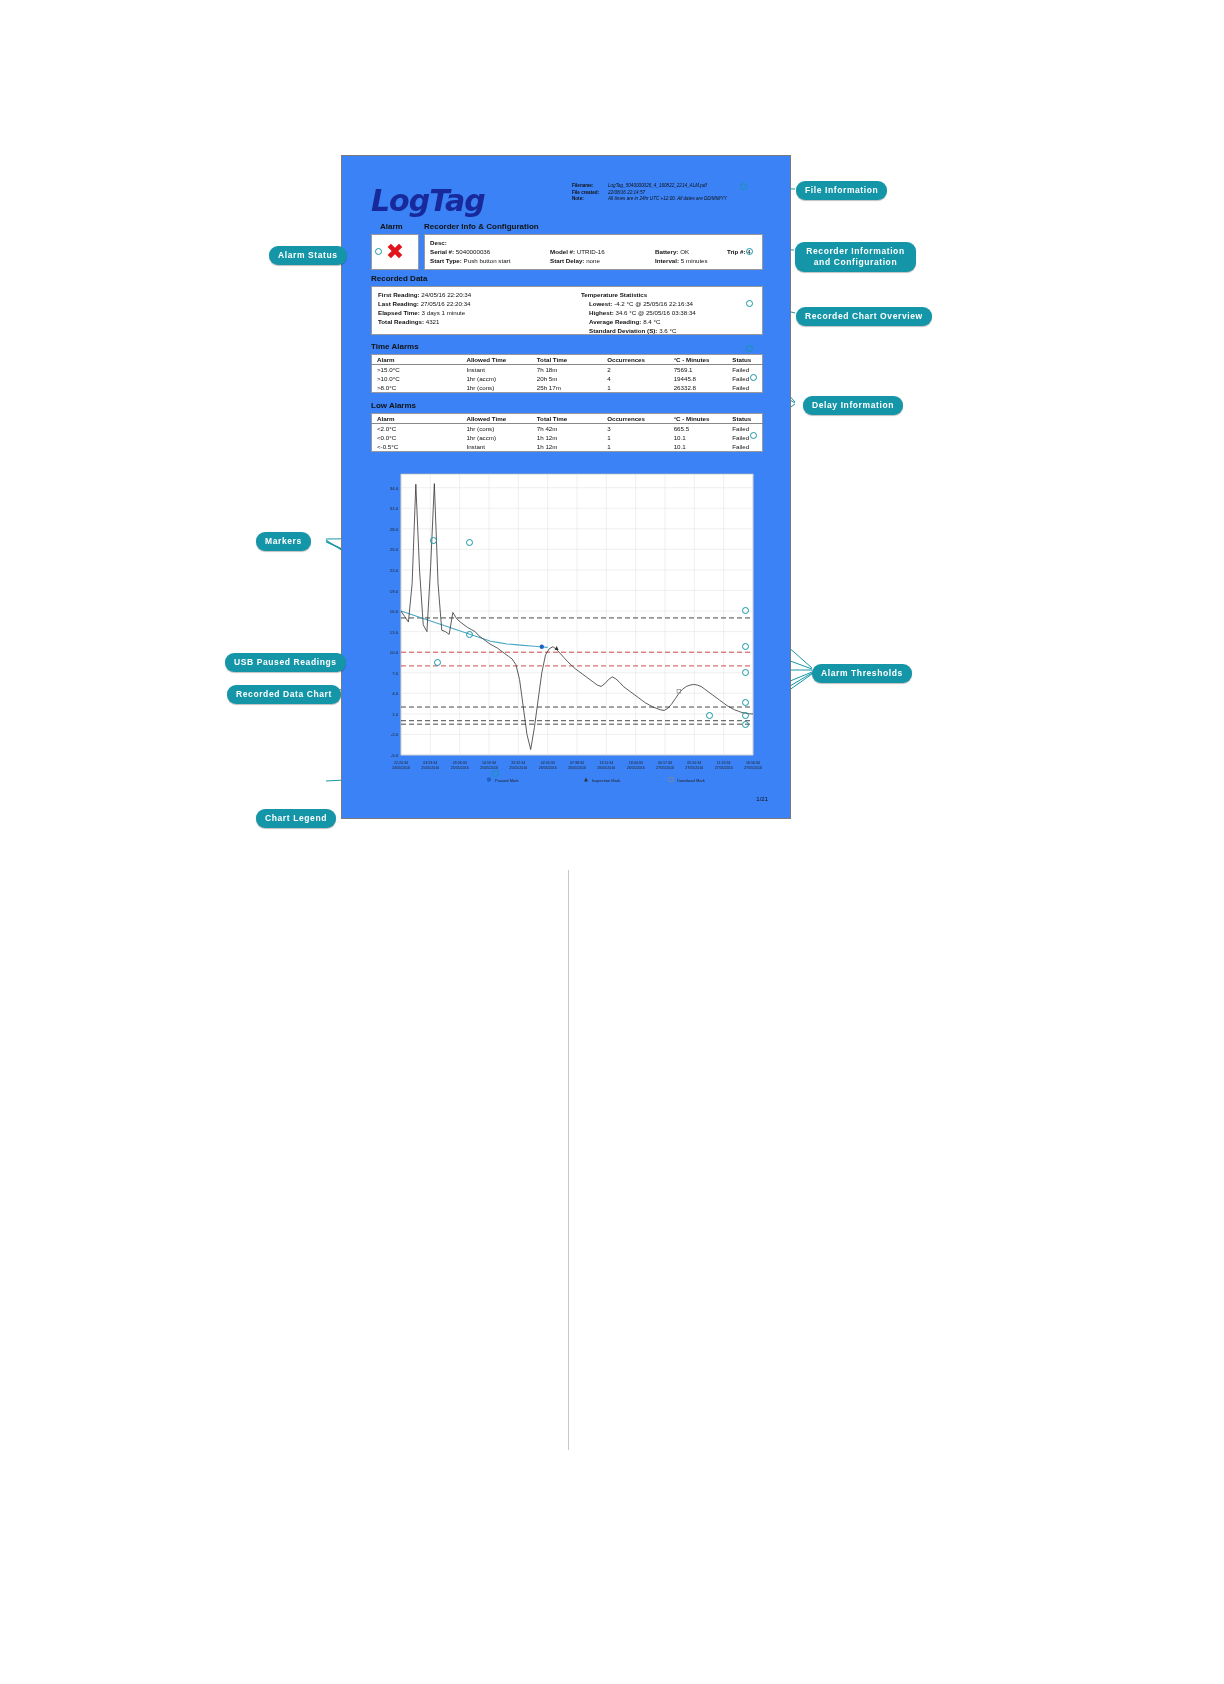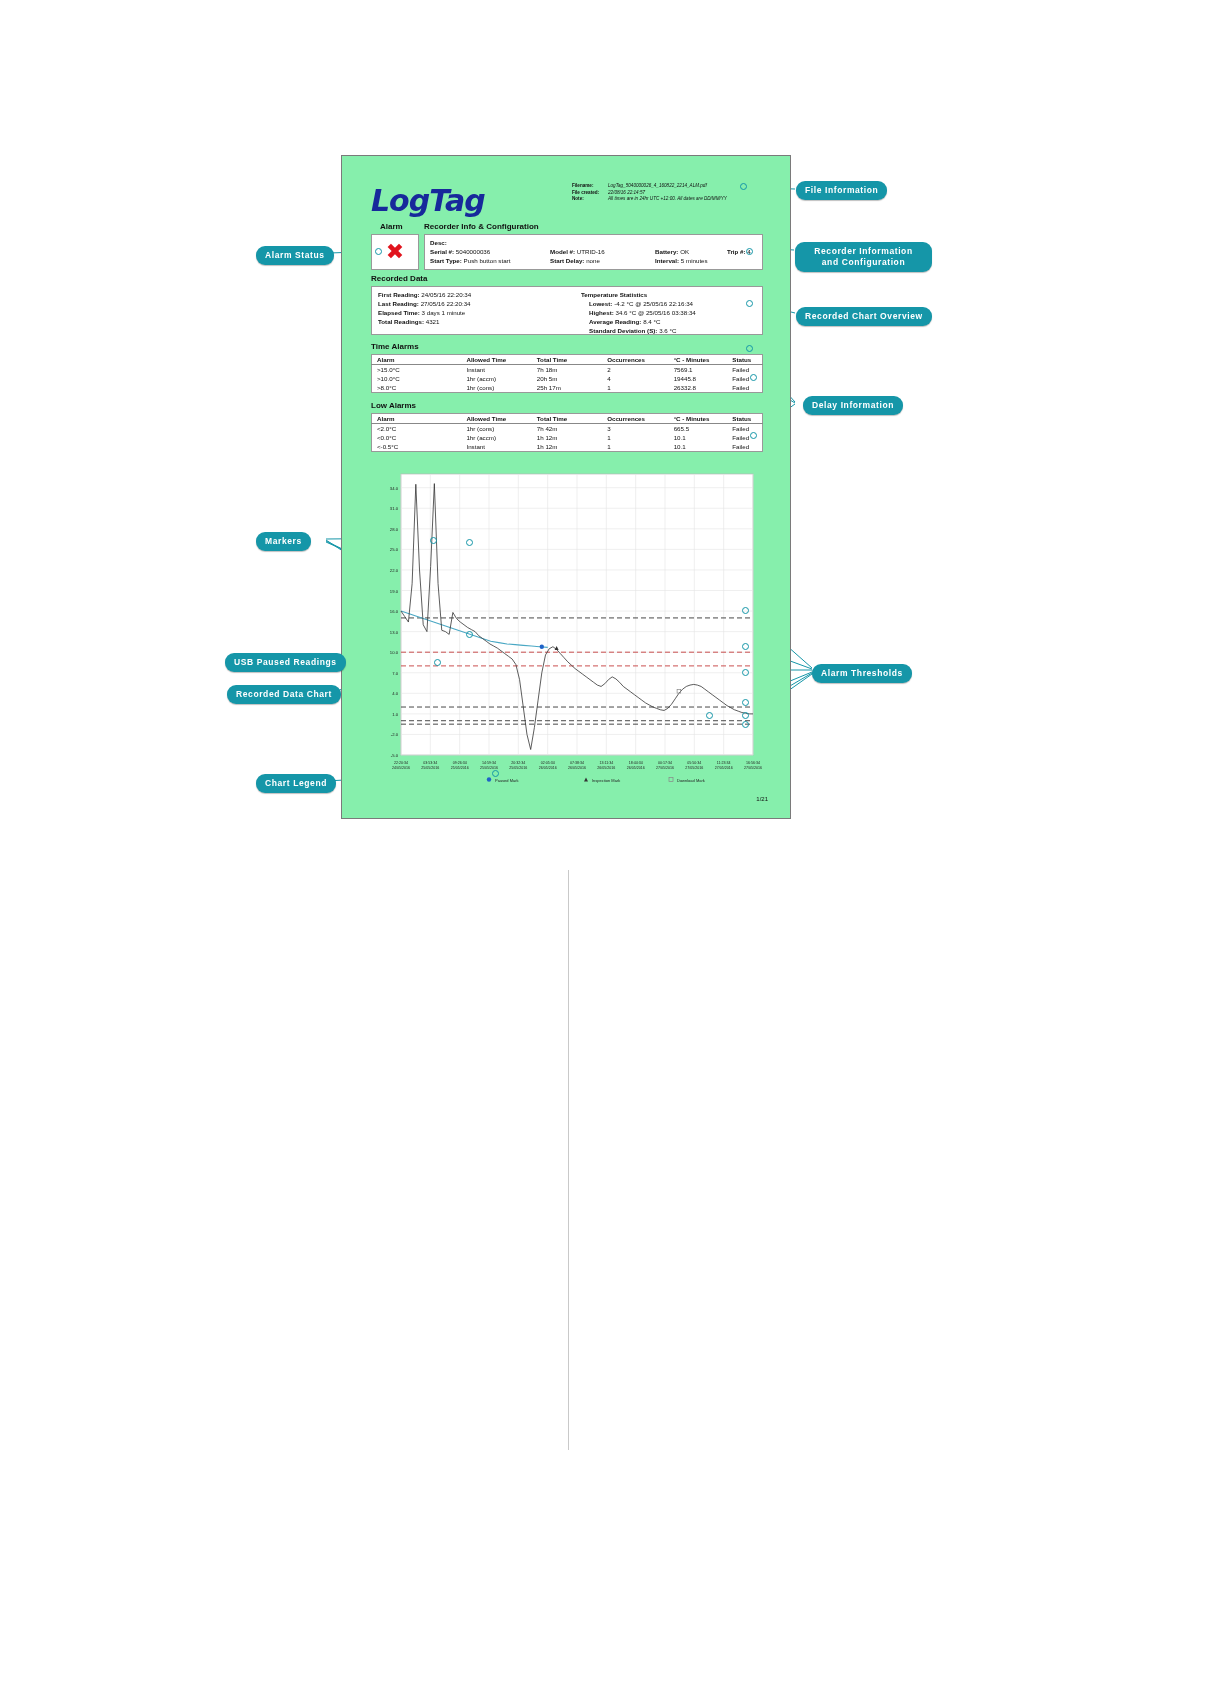--- a/index.html
+++ b/index.html
@@ -9,21 +9,21 @@
     background:#ffffff;
     font-family:"Liberation Sans", sans-serif;
     position:relative;
     overflow:hidden;
   }
   
   #sheet {
     position:absolute;
     left:341px; top:155px;
     width:450px; height:664px;
-    background:#86efac;
+    background:#3b82f6;
     border:1px solid #7a7a7a;
   }
   
   .logo {
     position:absolute; left:29px; top:27px;
     font-family:"DejaVu Sans", sans-serif;
     font-style:italic; font-weight:bold;
     font-size:30px; letter-spacing:-1px;
     color:#17299b;
   }
@@ -429,25 +429,25 @@
   <div class="ring" style="left:400px; top:565px;"></div>
   <div class="ring" style="left:364px; top:556px;"></div>
   <div class="ring" style="left:150px; top:614px;"></div>
 
   <div class="pagenum">1/21</div>
 </div>
 
 <div id="bottom-rule"></div>
 
 <div class="callout" style="left:796px; top:181px;">File Information</div>
-<div class="callout two" style="left:795px; top:242px; width:137px;">
+<div class="callout two" style="left:795px; top:242px; width:121px;">
   <span style="white-space:pre-line;">Recorder Information
 and Configuration</span>
 </div>
 <div class="callout" style="left:796px; top:307px;">Recorded Chart Overview</div>
 <div class="callout" style="left:803px; top:396px;">Delay Information</div>
 <div class="callout" style="left:812px; top:664px;">Alarm Thresholds</div>
 
-<div class="callout" style="left:256px; top:246px;">Alarm Status</div>
+<div class="callout" style="left:269px; top:246px;">Alarm Status</div>
 <div class="callout" style="left:256px; top:532px;">Markers</div>
 <div class="callout" style="left:225px; top:653px;">USB Paused Readings</div>
 <div class="callout" style="left:227px; top:685px;">Recorded Data Chart</div>
-<div class="callout" style="left:256px; top:774px;">Chart Legend</div>
+<div class="callout" style="left:256px; top:809px;">Chart Legend</div>
 
 </body></html>

